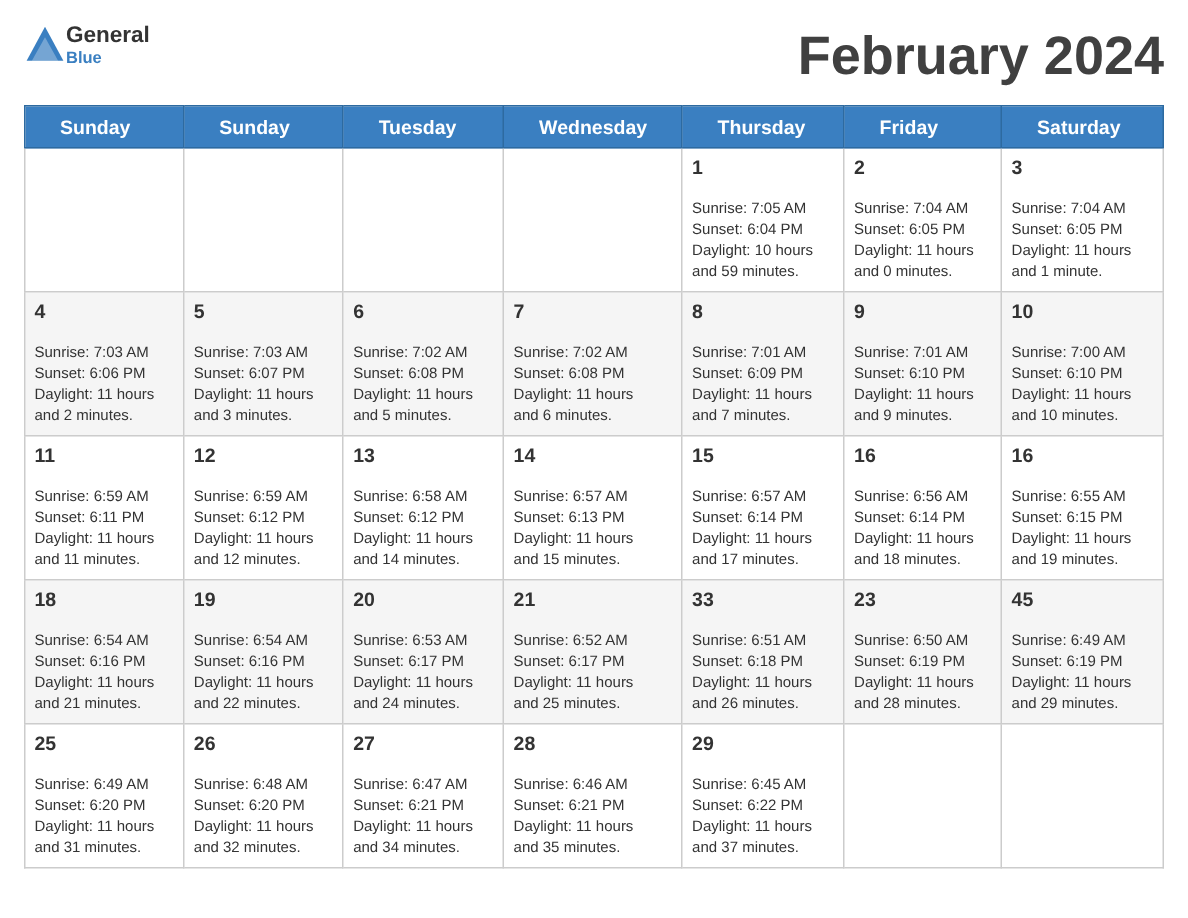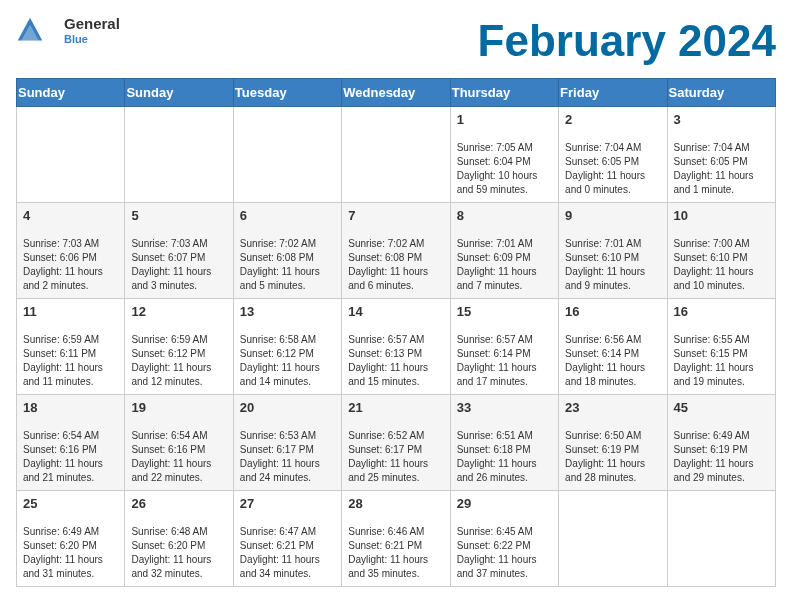--- a/index.html
+++ b/index.html
@@ -12,21 +12,21 @@
     }
     .header-section {
       display: flex;
       justify-content: space-between;
       align-items: flex-start;
       margin-bottom: 12px;
     }
     .logo {
       display: flex;
       align-items: center;
-      gap: 20px;
+      gap: 0;
     }
     .logo-text {
       display: flex;
       flex-direction: column;
       line-height: 1.1;
     }
     .logo-general {
       font-size: 15px;
       font-weight: bold;
       color: #333;
@@ -37,39 +37,39 @@
       color: #3a7fc1;
     }
     .logo-icon {
       width: 28px;
       height: 28px;
     }
     .title-section {
       text-align: right;
     }
     .main-title {
-      font-size: 44px;
-      font-weight: bold;
-      color: #0369a1;
+      font-size: 36px;
+      font-weight: bold;
+      color: #404040;
     }
     .subtitle {
       font-size: 15px;
       color: #333;
       font-weight: normal;
     }
     .calendar {
       width: 100%;
       border-collapse: collapse;
       border: 1px solid #ccc;
     }
     .calendar thead tr th {
       background: #3a7fc1;
       color: #fff;
       text-align: left;
-      padding: 6px 1px;
+      padding: 6px 23px;
       font-size: 13px;
       font-weight: bold;
       border: 1px solid #2d6aa0;
     }
     .calendar tbody tr td {
       vertical-align: top;
       padding: 5px 6px;
       font-size: 10.5px;
       color: #333;
       border: 1px solid #ccc;

